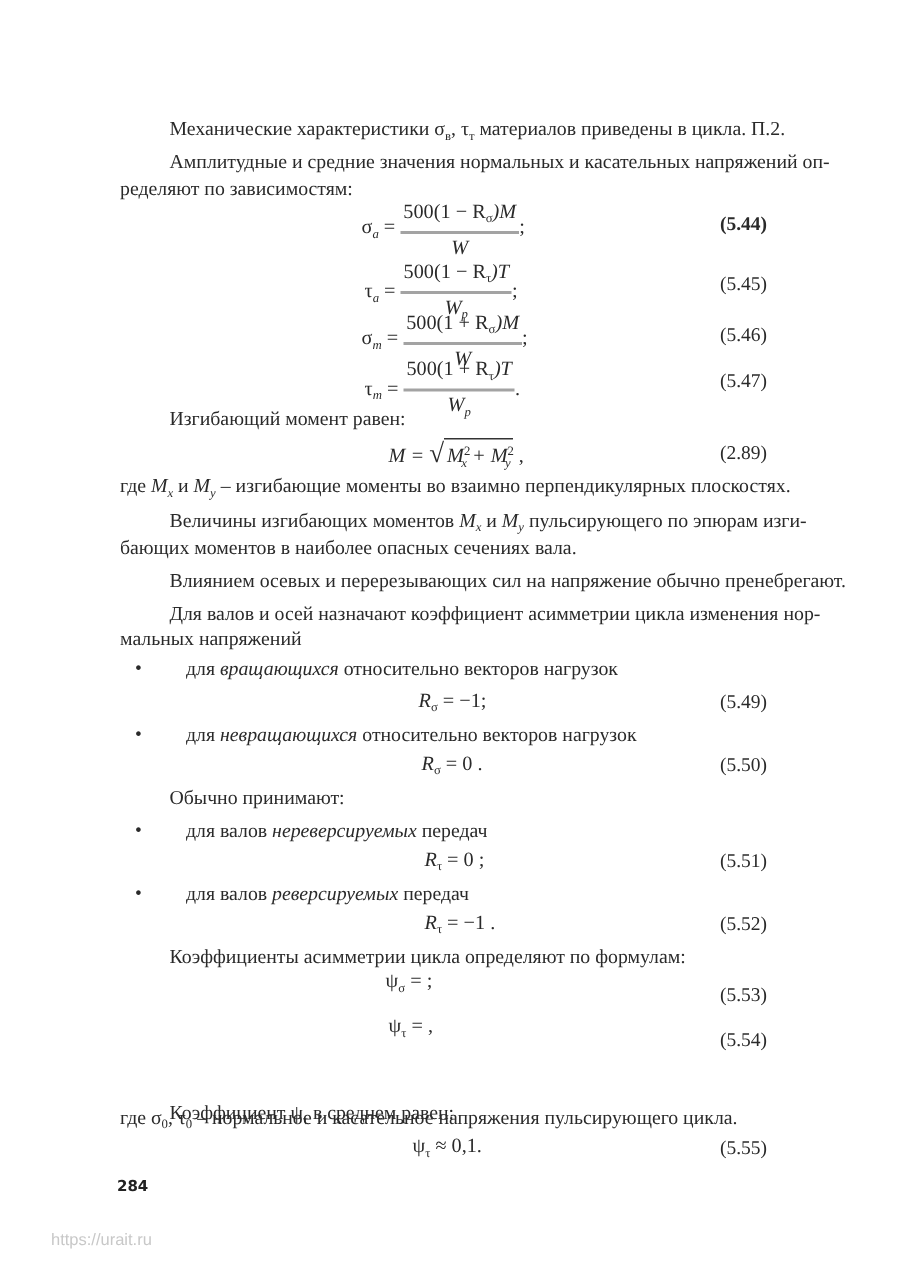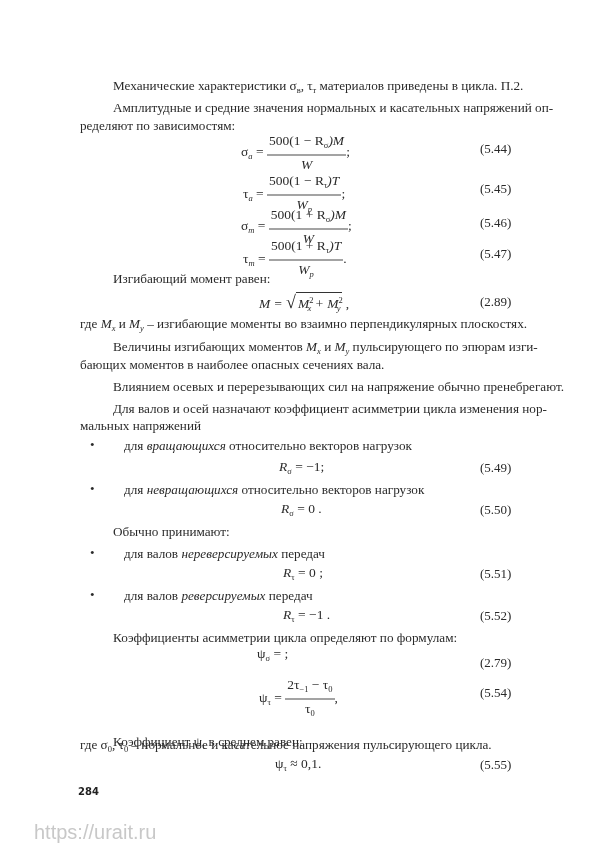--- a/index.html
+++ b/index.html
@@ -13,37 +13,37 @@
   .sub { font-size:8.5px; vertical-align:-3px; }
   .sup { font-size:8.5px; vertical-align:5px; }
   .eq { position:absolute; font-size:13.5px; white-space:nowrap; }
   .eqnum { position:absolute; left:480px; font-size:13px; }
   .frac { display:inline-block; vertical-align:middle; text-align:center; }
   .frac .num { display:block; padding:0 2px; border-bottom:2px solid #a3a3a3; line-height:17px; }
   .frac .den { display:block; line-height:17px; }
   .bullet { position:absolute; left:90px; font-size:13px; }
   .sqrt { display:inline-block; border-top:1px solid #333; padding:0 2px; line-height:15px; }
   .pagenum { position:absolute; left:78px; top:786px; font-family:"DejaVu Sans",sans-serif; font-weight:bold; font-size:10px; color:#222; }
-  .watermark { position:absolute; left:34px; top:821px; font-family:"Liberation Sans",sans-serif; font-size:20px; color:#c8c8c8; }
+  .watermark { position:absolute; left:34px; top:821px; font-family:"Liberation Sans",sans-serif; font-size:11px; color:#c8c8c8; }
 </style>
 </head>
 <body>
 
 <div class="line" style="left:113px;top:78px;">
   <span>Механические характеристики σ</span><span class="sub">в</span><span>, τ</span><span class="sub">т</span><span> материалов приведены в цикла. П.2.</span>
 </div>
 
 <div class="line just" style="left:113px;top:100px;width:407px;">Амплитудные и средние значения нормальных и касательных напряжений оп-</div>
 <div class="line" style="left:80px;top:118px;">ределяют по зависимостям:</div>
 
 <div class="eq" style="left:241px;top:132px;">
   <span>σ</span><span class="sub i">a</span> =
   <span class="frac"><span class="num"><span>500(1 − R</span><span class="sub">σ</span><span class="i">)M</span></span><span class="den i">W</span></span><span>;</span>
 </div>
-<div class="eqnum" style="top:141px;">(5.44)</div>
+<div class="eqnum" style="top:141px;font-weight:bold;">(5.44)</div>
 
 <div class="eq" style="left:243px;top:172px;">
   <span>τ</span><span class="sub i">a</span> =
   <span class="frac"><span class="num"><span>500(1 − R</span><span class="sub">τ</span><span class="i">)T</span></span><span class="den i"><span>W</span><span class="sub">p</span></span></span><span>;</span>
 </div>
 <div class="eqnum" style="top:181px;">(5.45)</div>
 
 <div class="eq" style="left:241px;top:206px;">
   <span>σ</span><span class="sub i">m</span> =
   <span class="frac"><span class="num"><span>500(1 + R</span><span class="sub">σ</span><span class="i">)M</span></span><span class="den i">W</span></span><span>;</span>
@@ -114,25 +114,25 @@
   <span class="i">R</span><span class="sub">τ</span><span> = −1 .</span>
 </div>
 <div class="eqnum" style="top:608px;">(5.52)</div>
 
 <div class="line" style="left:113px;top:630px;">Коэффициенты асимметрии цикла определяют по формулам:</div>
 
 <div class="eq" style="left:257px;top:646px;">
   <span>ψ</span><span class="sub">σ</span> =
   <span>;</span>
 </div>
-<div class="eqnum" style="top:655px;">(2.79)</div>
+<div class="eqnum" style="top:655px;">(5.53)</div>
 
 <div class="eq" style="left:259px;top:676px;">
   <span>ψ</span><span class="sub">τ</span> =
-  <span class="frac"><span class="num"><span>2τ</span><span class="sub">−1</span><span> − τ</span><span class="sub">0</span></span><span class="den"><span>τ</span><span class="sub">0</span></span></span><span>,</span>
+  <span>,</span>
 </div>
 <div class="eqnum" style="top:685px;">(5.54)</div>
 
 <div class="line" style="left:80px;top:737px;">
   <span>где σ</span><span class="sub">0</span><span>, τ</span><span class="sub">0</span><span> – нормальное и касательное напряжения пульсирующего цикла.</span>
 </div>
 
 <div class="line" style="left:113px;top:734px;">
   <span>Коэффициент ψ</span><span class="sub">τ</span><span> в среднем равен:</span>
 </div>

